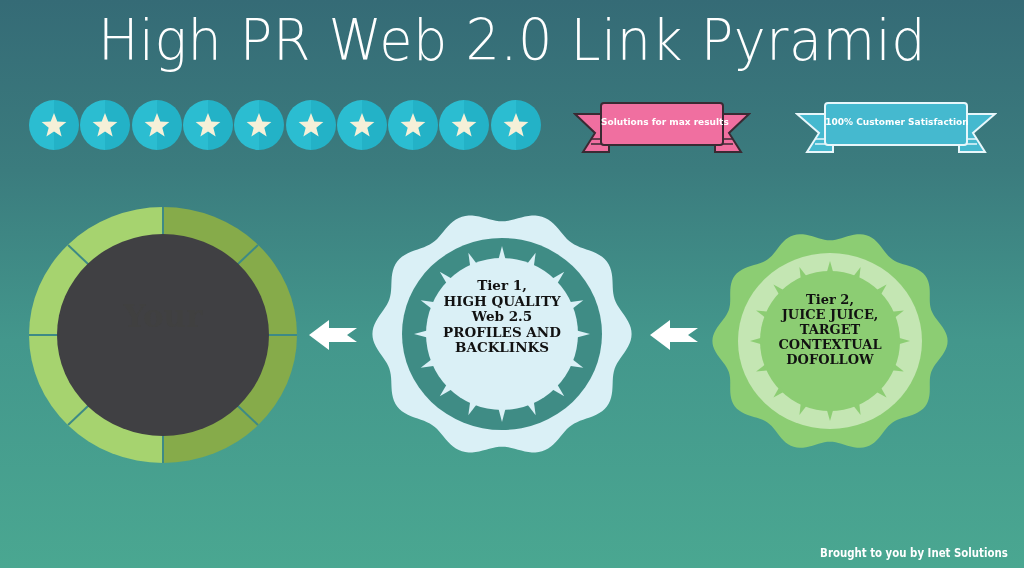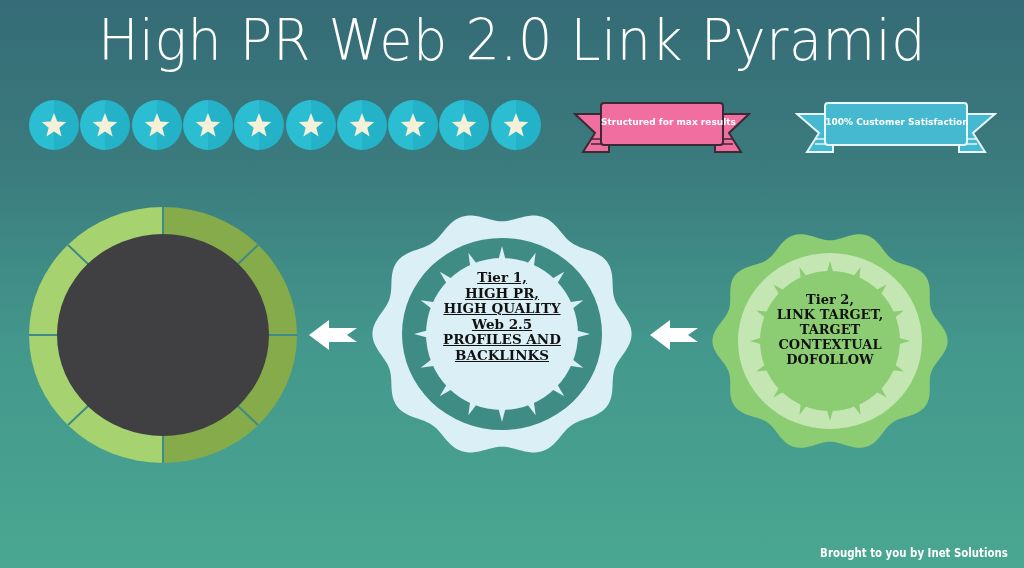--- a/index.html
+++ b/index.html
@@ -99,21 +99,21 @@
 <div class="ribbon" style="left:573px; top:100px; width:178px; height:56px;">
   <svg width="178" height="56" viewBox="0 0 178 56">
     <polygon points="2,14 36,14 36,52 10,52 22,33" fill="#f06fa0" stroke="#3a2a33" stroke-width="2"></polygon>
     <polygon points="176,14 142,14 142,52 168,52 156,33" fill="#f06fa0" stroke="#3a2a33" stroke-width="2"></polygon>
     <line x1="18" y1="39" x2="36" y2="39" stroke="#3a2a33" stroke-width="1.5"></line>
     <line x1="18" y1="44" x2="36" y2="44" stroke="#3a2a33" stroke-width="1.5"></line>
     <line x1="142" y1="39" x2="160" y2="39" stroke="#3a2a33" stroke-width="1.5"></line>
     <line x1="142" y1="44" x2="160" y2="44" stroke="#3a2a33" stroke-width="1.5"></line>
     <rect x="28" y="3" width="122" height="42" rx="3" fill="#f06fa0" stroke="#3a2a33" stroke-width="2"></rect>
   </svg>
-  <div class="ribbon-label" style="left:28px; top:17px; width:122px;">Structured for max results</div>
+  <div class="ribbon-label" style="left:28px; top:17px; width:122px;">Solutions for max results</div>
 </div>
 
 <div class="ribbon" style="left:795px; top:100px; width:202px; height:56px;">
   <svg width="202" height="56" viewBox="0 0 202 56">
     <polygon points="2,14 38,14 38,52 12,52 24,33" fill="#45b9cf" stroke="#e8f7fb" stroke-width="2"></polygon>
     <polygon points="200,14 164,14 164,52 190,52 178,33" fill="#45b9cf" stroke="#e8f7fb" stroke-width="2"></polygon>
     <line x1="20" y1="39" x2="38" y2="39" stroke="#e8f7fb" stroke-width="1.5"></line>
     <line x1="20" y1="44" x2="38" y2="44" stroke="#e8f7fb" stroke-width="1.5"></line>
     <line x1="164" y1="39" x2="182" y2="39" stroke="#e8f7fb" stroke-width="1.5"></line>
     <line x1="164" y1="44" x2="182" y2="44" stroke="#e8f7fb" stroke-width="1.5"></line>
@@ -164,23 +164,22 @@
       <polygon points="162.70011328557817,192.86630554832163 164.6761420481279,207.30139886099323 155.86625301749584,195.696983154724" fill="#daf0f6"></polygon>
       <polygon points="134.6984585260302,199.90751926922752 131,214 127.3015414739698,199.90751926922752" fill="#daf0f6"></polygon>
       <polygon points="106.13374698250418,195.696983154724 97.3238579518721,207.30139886099323 99.29988671442186,192.86630554832166" fill="#daf0f6"></polygon>
       <polygon points="81.35469704774695,180.87571315963936 68.77460325558383,188.22539674441617 76.12428684036067,175.64530295225305" fill="#daf0f6"></polygon>
       <polygon points="64.13369445167835,157.70011328557817 49.69860113900678,159.67614204812793 61.30301684527602,150.86625301749586" fill="#daf0f6"></polygon>
       <polygon points="57.09248073077249,129.69845852603018 43,126.00000000000001 57.09248073077249,122.30154147396982" fill="#daf0f6"></polygon>
       <polygon points="61.30301684527602,101.13374698250414 49.69860113900678,92.32385795187207 64.13369445167835,94.29988671442183" fill="#daf0f6"></polygon>
       <polygon points="76.12428684036064,76.35469704774695 68.7746032555838,63.77460325558383 81.35469704774695,71.12428684036067" fill="#daf0f6"></polygon>
       <polygon points="99.29988671442182,59.13369445167835 97.32385795187204,44.69860113900678 106.1337469825041,56.303016845276034" fill="#daf0f6"></polygon>
     </svg>
-  <div class="node-text" style="top:62px; font-size:13.5px; line-height:15.5px;text-decoration:underline;">
+  <div class="node-text" style="top:70px; font-size:13.5px; line-height:15.5px;">
     <div>Tier 1,</div>
-    <div>HIGH PR,</div>
     <div>HIGH QUALITY</div>
     <div>Web 2.5</div>
     <div>PROFILES AND</div>
     <div>BACKLINKS</div>
   </div>
 </div>
 
 <div class="arrow" style="left:648px; top:318px;">
   <svg width="54" height="34" viewBox="0 0 54 34">
     <polygon points="2,17 22,2 22,10 50,10 40,17 50,24 22,24 22,32" fill="#ffffff"></polygon>
@@ -204,20 +203,20 @@
       <polygon points="95.14992965959843,177.04587641244908 87.38532541079283,186.91036260090294 88.87016617000928,174.44471320656586" fill="#8ccd73"></polygon>
       <polygon points="72.37999188171341,163.42633101156048 61.4314575050762,169.5685424949238 67.57366898843952,158.6200081182866" fill="#8ccd73"></polygon>
       <polygon points="56.55528679343416,142.12983382999076 44.089637399097086,143.61467458920723 53.95412358755094,135.85007034040163" fill="#8ccd73"></polygon>
       <polygon points="50.08498229314229,116.39858351040613 38,113.00000000000001 50.08498229314229,109.60141648959389" fill="#8ccd73"></polygon>
       <polygon points="53.95412358755094,90.1499296595984 44.08963739909707,82.3853254107928 56.555286793434156,83.87016617000926" fill="#8ccd73"></polygon>
       <polygon points="67.57366898843952,67.37999188171342 61.43145750507618,56.4314575050762 72.37999188171341,62.57366898843953" fill="#8ccd73"></polygon>
       <polygon points="88.87016617000924,51.55528679343416 87.38532541079277,39.089637399097086 95.14992965959837,48.95412358755095" fill="#8ccd73"></polygon>
     </svg>
   <div class="node-text" style="top:64px; font-size:13px; line-height:15px;">
     <div>Tier  2,</div>
-    <div>LINK TARGET,</div>
+    <div>JUICE JUICE,</div>
     <div>TARGET</div>
     <div>CONTEXTUAL</div>
     <div>DOFOLLOW</div>
   </div>
 </div>
 
 <div class="credit">Brought to you by Inet Solutions</div>
 
 </body></html>

